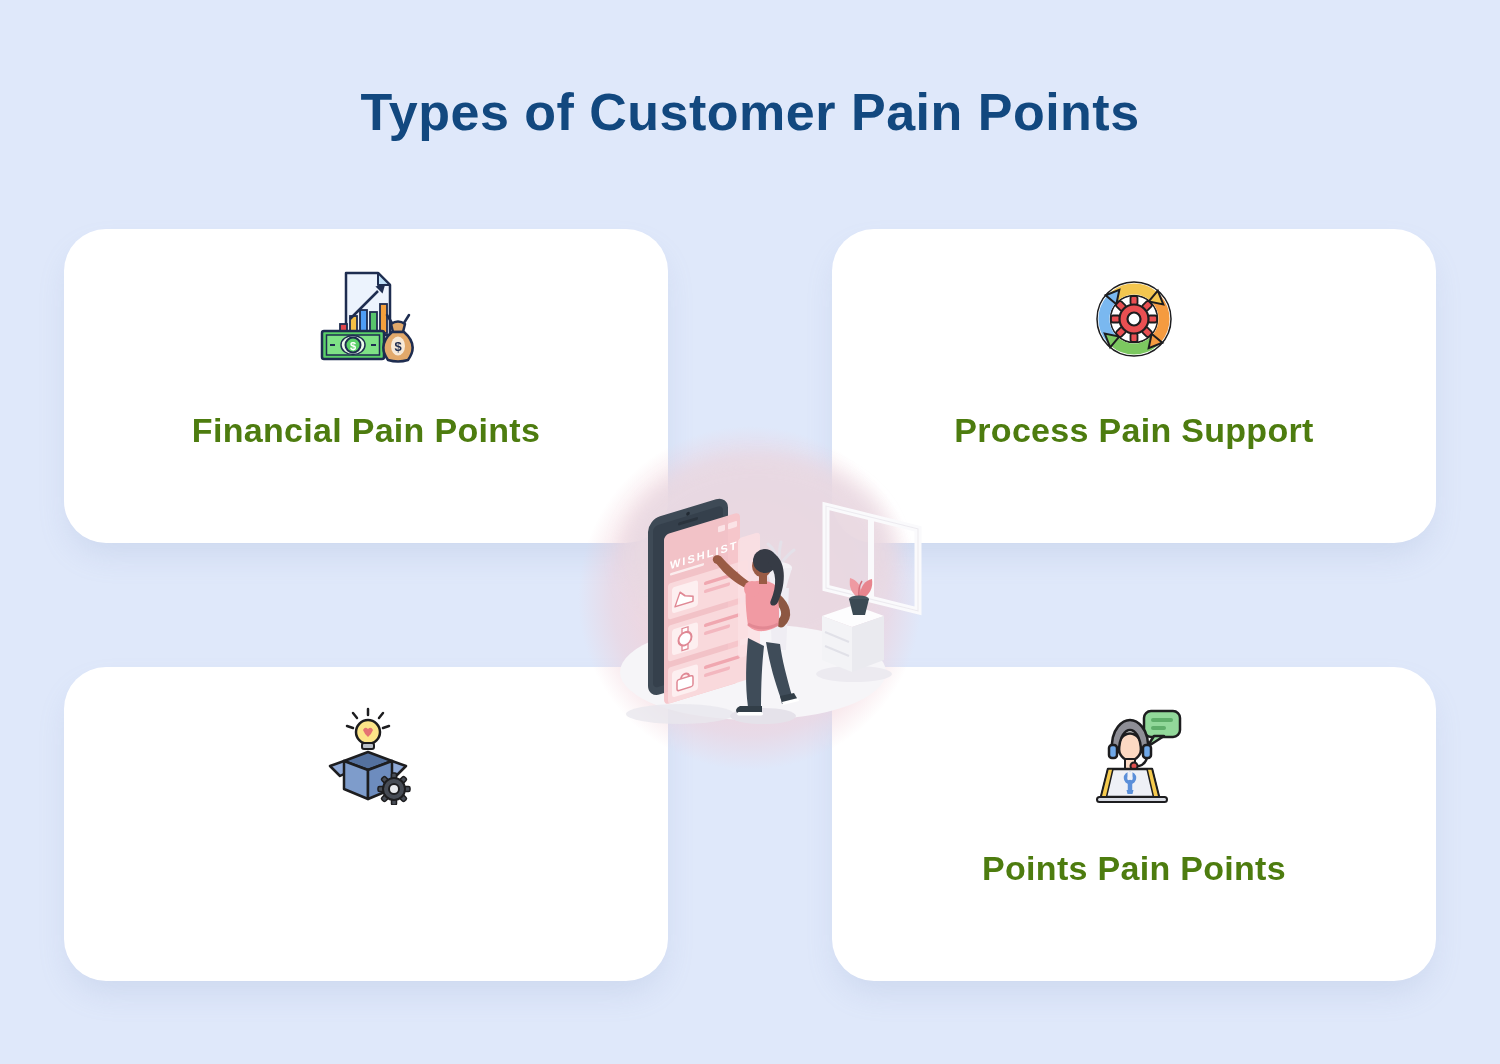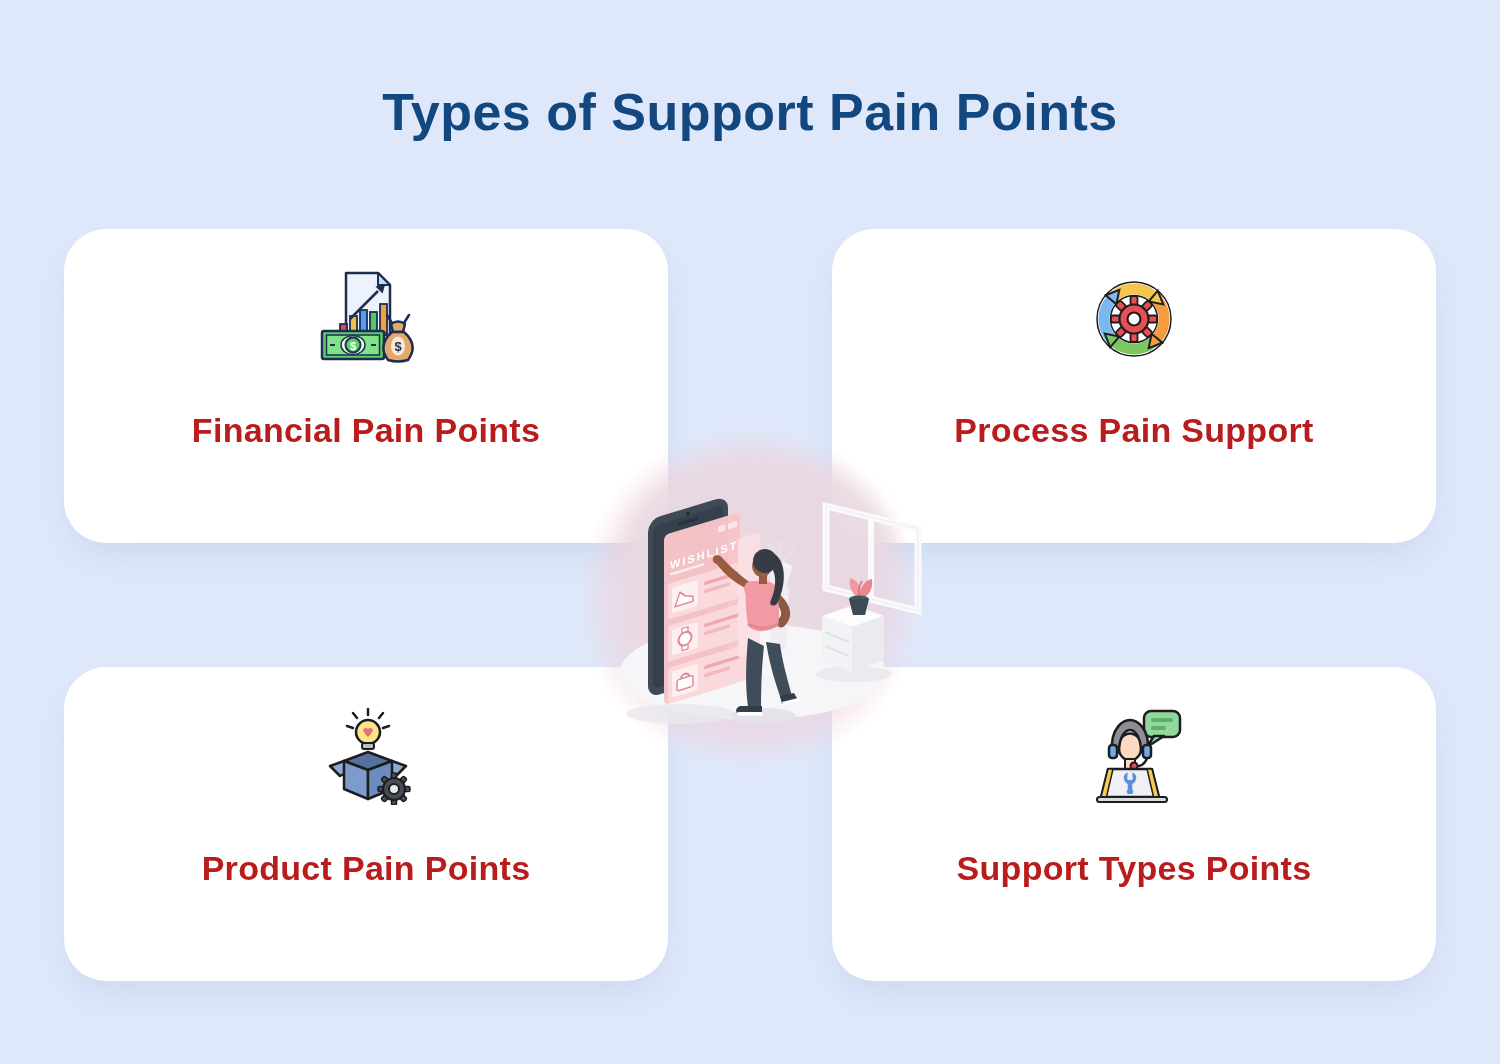--- a/index.html
+++ b/index.html
@@ -8,30 +8,30 @@
          font-size:52px;font-weight:800;color:#12487f;letter-spacing:.5px;}
   .card{position:absolute;width:604px;height:314px;background:#ffffff;border-radius:42px;
         box-shadow:0 16px 32px -6px rgba(130,152,195,.20);
         display:flex;flex-direction:column;align-items:center;}
   .c1{left:64px;top:229px}
   .c2{left:832px;top:229px}
   .c3{left:64px;top:667px}
   .c4{left:832px;top:667px}
   .card .icon{margin-top:38px;width:100px;height:100px;}
   .card .icon svg{width:100%;height:100%;display:block;}
-  .card .label{margin:44px 0 0 0;font-size:34px;font-weight:700;color:#b91c1c;letter-spacing:.3px;}
+  .card .label{margin:44px 0 0 0;font-size:34px;font-weight:700;color:#4d7c0f;letter-spacing:.3px;}
   .illus{position:absolute;left:570px;top:420px;width:360px;height:360px;}
   .wl{font-family:"Liberation Sans",sans-serif;}
 </style>
 </head>
 <body>
 
 <div class="canvas">
 
-  <h1 class="title">Types of Support Pain Points</h1>
+  <h1 class="title">Types of Customer Pain Points</h1>
 
   <section class="card c1">
     <div class="icon">
       <svg viewBox="0 0 100 100">
         <path d="M30,6 H62 L74,18 V68 H30 Z" fill="#ecf3fd" stroke="#1e2d50" stroke-width="2.5" stroke-linejoin="round"></path>
         <path d="M62,6 V18 H74 Z" fill="#bfe0f8" stroke="#1e2d50" stroke-width="2" stroke-linejoin="round"></path>
         <rect x="24" y="57" width="7" height="9" fill="#e2474b" stroke="#1e2d50" stroke-width="1.8"></rect>
         <rect x="34" y="49" width="7" height="17" fill="#f5bf45" stroke="#1e2d50" stroke-width="1.8"></rect>
         <rect x="44" y="43" width="7" height="23" fill="#4f9df7" stroke="#1e2d50" stroke-width="1.8"></rect>
         <rect x="54" y="45" width="7" height="21" fill="#57c46c" stroke="#1e2d50" stroke-width="1.8"></rect>
@@ -107,21 +107,20 @@
             <rect x="-2.5" y="-16" width="5" height="6" rx="1.5" transform="rotate(180)"></rect>
             <rect x="-2.5" y="-16" width="5" height="6" rx="1.5" transform="rotate(225)"></rect>
             <rect x="-2.5" y="-16" width="5" height="6" rx="1.5" transform="rotate(270)"></rect>
             <rect x="-2.5" y="-16" width="5" height="6" rx="1.5" transform="rotate(315)"></rect>
           </g>
           <circle r="11" fill="#474c55" stroke="#1d1d1f" stroke-width="2"></circle>
           <circle r="5" fill="#e8e9ec" stroke="#1d1d1f" stroke-width="2"></circle>
         </g>
       </svg>
     </div>
-    <h2 class="label">Product Pain Points</h2>
   </section>
 
   <section class="card c4">
     <div class="icon">
       <svg viewBox="0 0 100 100">
         <rect x="60" y="6" width="36" height="26" rx="7" fill="#92d89a" stroke="#1d1d1f" stroke-width="2.5"></rect>
         <path d="M70,31 L63,42 L80,31 Z" fill="#92d89a" stroke="#1d1d1f" stroke-width="2.5" stroke-linejoin="round"></path>
         <rect x="67" y="13" width="22" height="4" rx="2" fill="#5fae6a"></rect>
         <rect x="67" y="21" width="15" height="4" rx="2" fill="#5fae6a"></rect>
         <ellipse cx="46" cy="42" rx="11.5" ry="13.5" fill="#fcd9c3" stroke="#1d1d1f" stroke-width="2.5"></ellipse>
@@ -135,21 +134,21 @@
         <path d="M24,64 L68,64 L75,92 L17,92 Z" fill="#eef0f6" stroke="#1d1d1f" stroke-width="2.5" stroke-linejoin="round"></path>
         <path d="M24,64 L17,92 L22.5,92 L29,64 Z" fill="#f6cb4f" stroke="#1d1d1f" stroke-width="1.5"></path>
         <path d="M68,64 L75,92 L69.5,92 L63,64 Z" fill="#f6cb4f" stroke="#1d1d1f" stroke-width="1.5"></path>
         <circle cx="46" cy="73" r="4.5" fill="none" stroke="#5b8fd9" stroke-width="3.5"></circle>
         <rect x="43.5" y="67" width="5" height="4.5" fill="#eef0f6"></rect>
         <path d="M46,77 L46,85" stroke="#5b8fd9" stroke-width="4.5" stroke-linecap="round"></path>
         <path d="M42.5,85 h7 l-1,4 h-5 Z" fill="#5b8fd9"></path>
         <rect x="13" y="92" width="70" height="5" rx="2.5" fill="#d8dbe3" stroke="#1d1d1f" stroke-width="2"></rect>
       </svg>
     </div>
-    <h2 class="label">Support Types Points</h2>
+    <h2 class="label">Points Pain Points</h2>
   </section>
 
   <svg class="illus" viewBox="0 0 360 360">
     <defs>
       <radialGradient id="glow" cx="50%" cy="50%" r="50%">
         <stop offset="0%" stop-color="#f6dde2" stop-opacity="0.95"></stop>
         <stop offset="55%" stop-color="#f2d3da" stop-opacity="0.85"></stop>
         <stop offset="80%" stop-color="#f0cdd6" stop-opacity="0.5"></stop>
         <stop offset="100%" stop-color="#f0cdd6" stop-opacity="0"></stop>
       </radialGradient>

